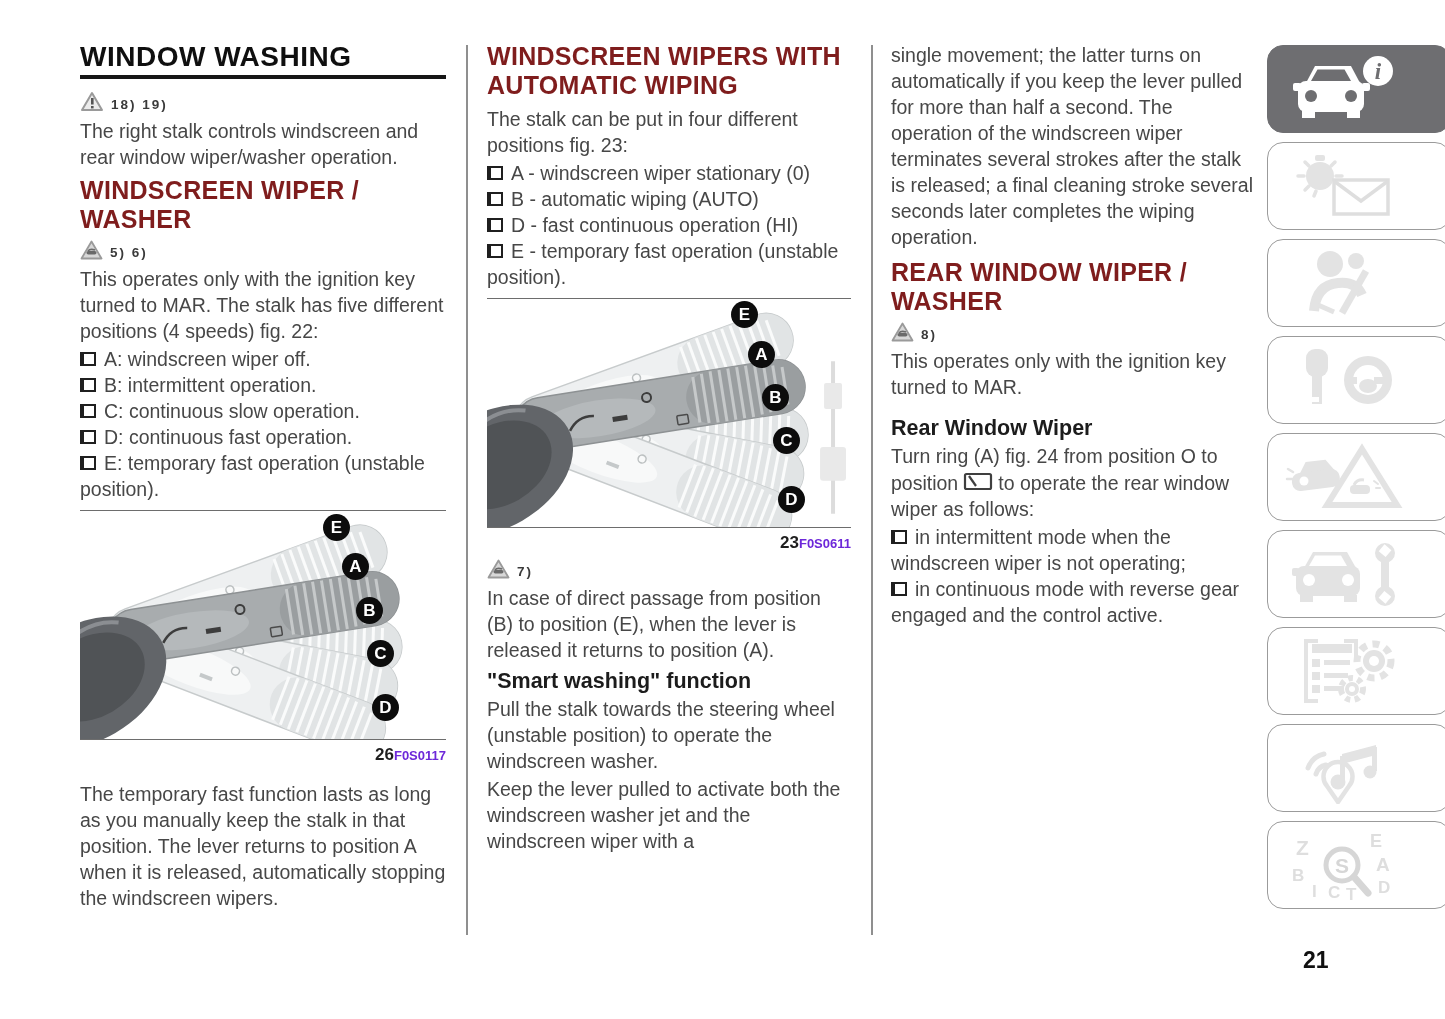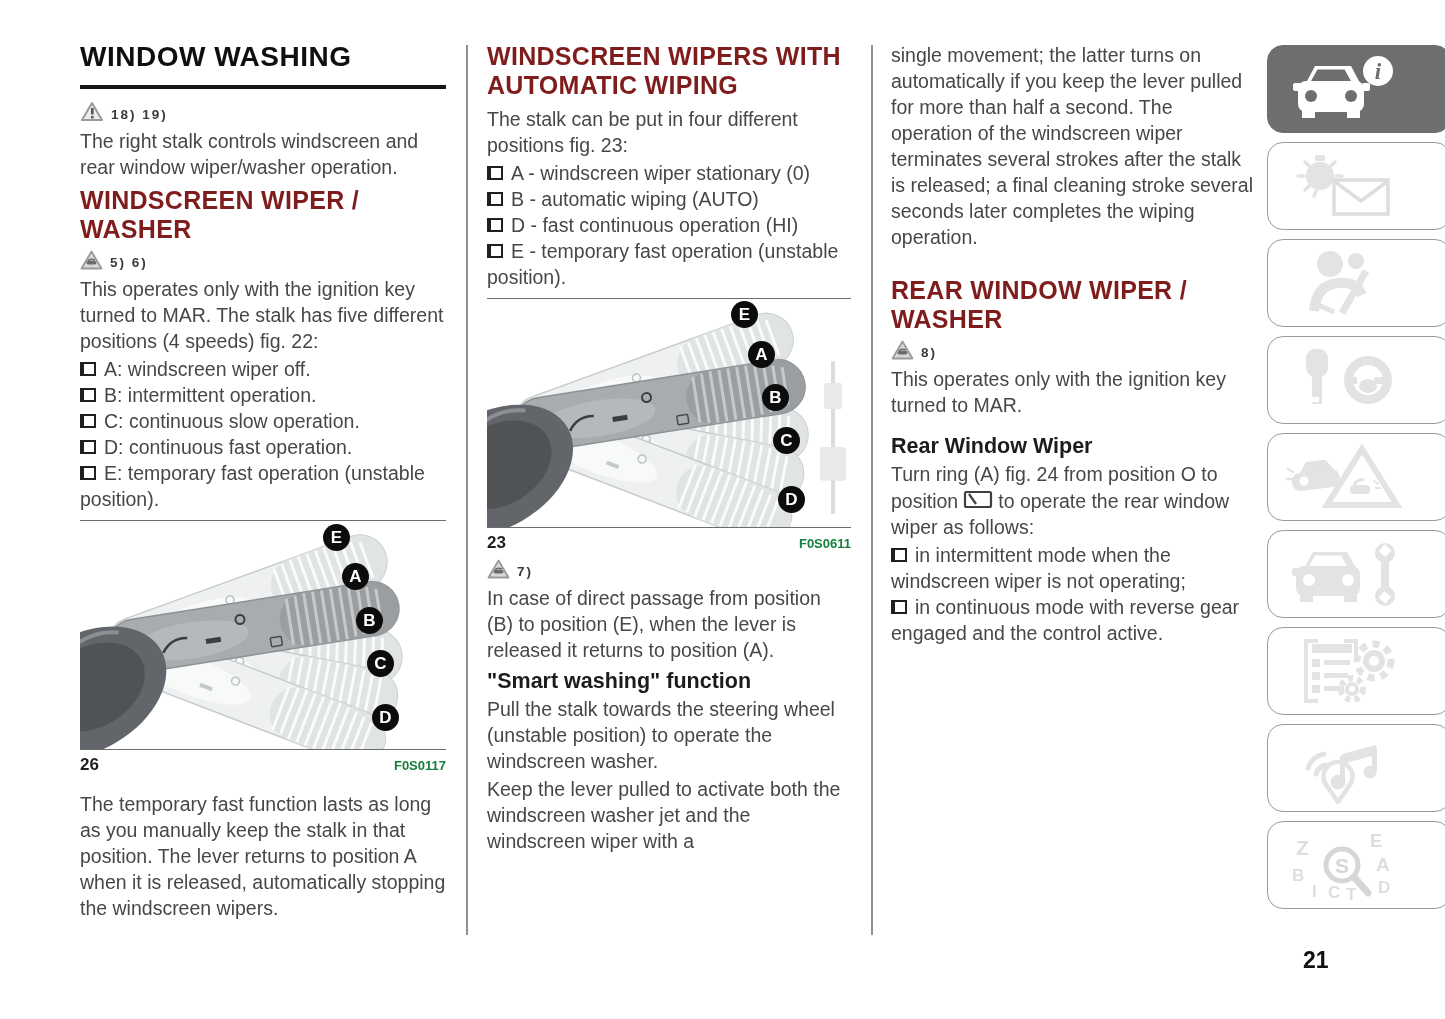--- a/index.html
+++ b/index.html
@@ -7,46 +7,46 @@
         font-family:"Liberation Sans",sans-serif;color:#474747;}
   .col{position:absolute;top:42px;}
   .col1{left:80px;width:366px;}
   .col2{left:487px;width:364px;}
   .col3{left:891px;width:366px;}
   .vrule{position:absolute;top:45px;height:890px;width:1.5px;background:#8f8f8f;}
   .vrule1{left:466px;}
   .vrule2{left:871px;}
 
   h1{margin:0 0 12px 0;font-size:28px;line-height:1.05;font-weight:bold;letter-spacing:.5px;
-     color:#0f0f0f;border-bottom:4.5px solid #161616;padding-bottom:14px;}
+     color:#0f0f0f;border-bottom:4.5px solid #161616;padding-bottom:4px;}
   h2{margin:0 0 6px 0;font-size:25px;line-height:1.16;font-weight:bold;letter-spacing:.3px;color:#7f1d1d;}
   h3{margin:0 0 2px 0;font-size:21.5px;font-weight:bold;color:#1c1c1c;}
   p{margin:0 0 2px 0;font-size:19.5px;line-height:26px;}
   .noterow{display:flex;align-items:flex-end;gap:7px;margin:6px 0 6px 0;}
   .noterow .refs{font-size:13.5px;font-weight:bold;color:#3a3a3a;letter-spacing:2px;}
   ul.sq{list-style:none;margin:2px 0 2px 0;padding:0;}
   ul.sq li{font-size:19.5px;line-height:26px;}
   .sqb{display:inline-block;width:10px;height:10px;border:2.5px solid #1f1f1f;border-left-width:4.5px;
        margin-right:8px;vertical-align:0px;}
   .figure{position:relative;margin:8px 0 6px 0;}
   .figimg{border-top:1.5px solid #6d6d6d;border-bottom:1.5px solid #6d6d6d;}
   .figimg svg{display:block;}
-  .figcap{display:flex;justify-content:space-between;align-items:baseline;margin-top:5px;}
+  .figcap{display:flex;justify-content:flex-end;align-items:baseline;margin-top:5px;}
   .fignum{font-size:17px;font-weight:bold;color:#1e1e1e;}
-  .figcode{font-size:13px;font-weight:bold;color:#15803d;}
+  .figcode{font-size:13px;font-weight:bold;color:#6d28d9;}
   .badge{position:absolute;width:27px;height:27px;border-radius:50%;background:#0c0c0c;color:#fff;
          display:flex;align-items:center;justify-content:center;font-size:17px;font-weight:bold;}
   .wipericon{display:inline-block;vertical-align:-3px;margin:0 4px;}
   .pagenum{position:absolute;left:1303px;top:947px;font-size:23px;font-weight:bold;color:#111;}
 
   .sidebar{position:absolute;top:45px;right:-6px;width:184px;display:flex;flex-direction:column;gap:9px;}
   .tab{width:184px;height:88px;border-radius:16px;background:#fff;border:1.5px solid #9b9b9b;
        box-sizing:border-box;display:flex;align-items:center;justify-content:flex-start;padding-left:12px;}
   .tab.active{background:#6e6e71;border-color:#6e6e71;}
-  .tab svg{width:132px;height:72px;} .mt10{margin-top:26px;} .mt14{margin-top:6px;} .mt18{margin-top:16px;}
+  .tab svg{width:132px;height:72px;} .mt10{margin-top:8px;} .mt14{margin-top:6px;} .mt18{margin-top:16px;}
 </style>
 </head>
 <body>
 
 <svg width="0" height="0" style="position:absolute">
   <defs>
     <g id="pill-ghost">
       <rect x="28" y="100" width="294" height="54" rx="27" fill="#eef0f1" stroke="#c7cbcc" stroke-width="1.5"></rect>
       <rect x="202" y="100" width="120" height="54" rx="27" fill="#e1e4e5"></rect>
       <g stroke="#fafbfb" stroke-width="3">

